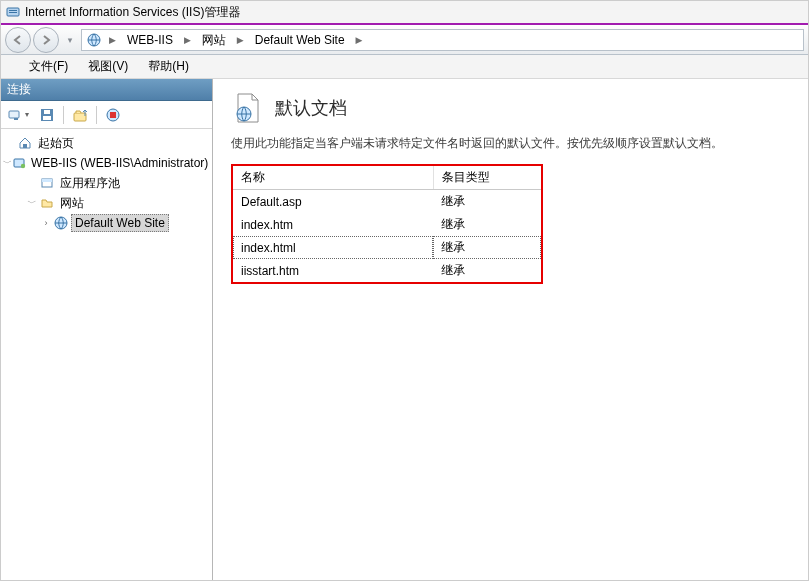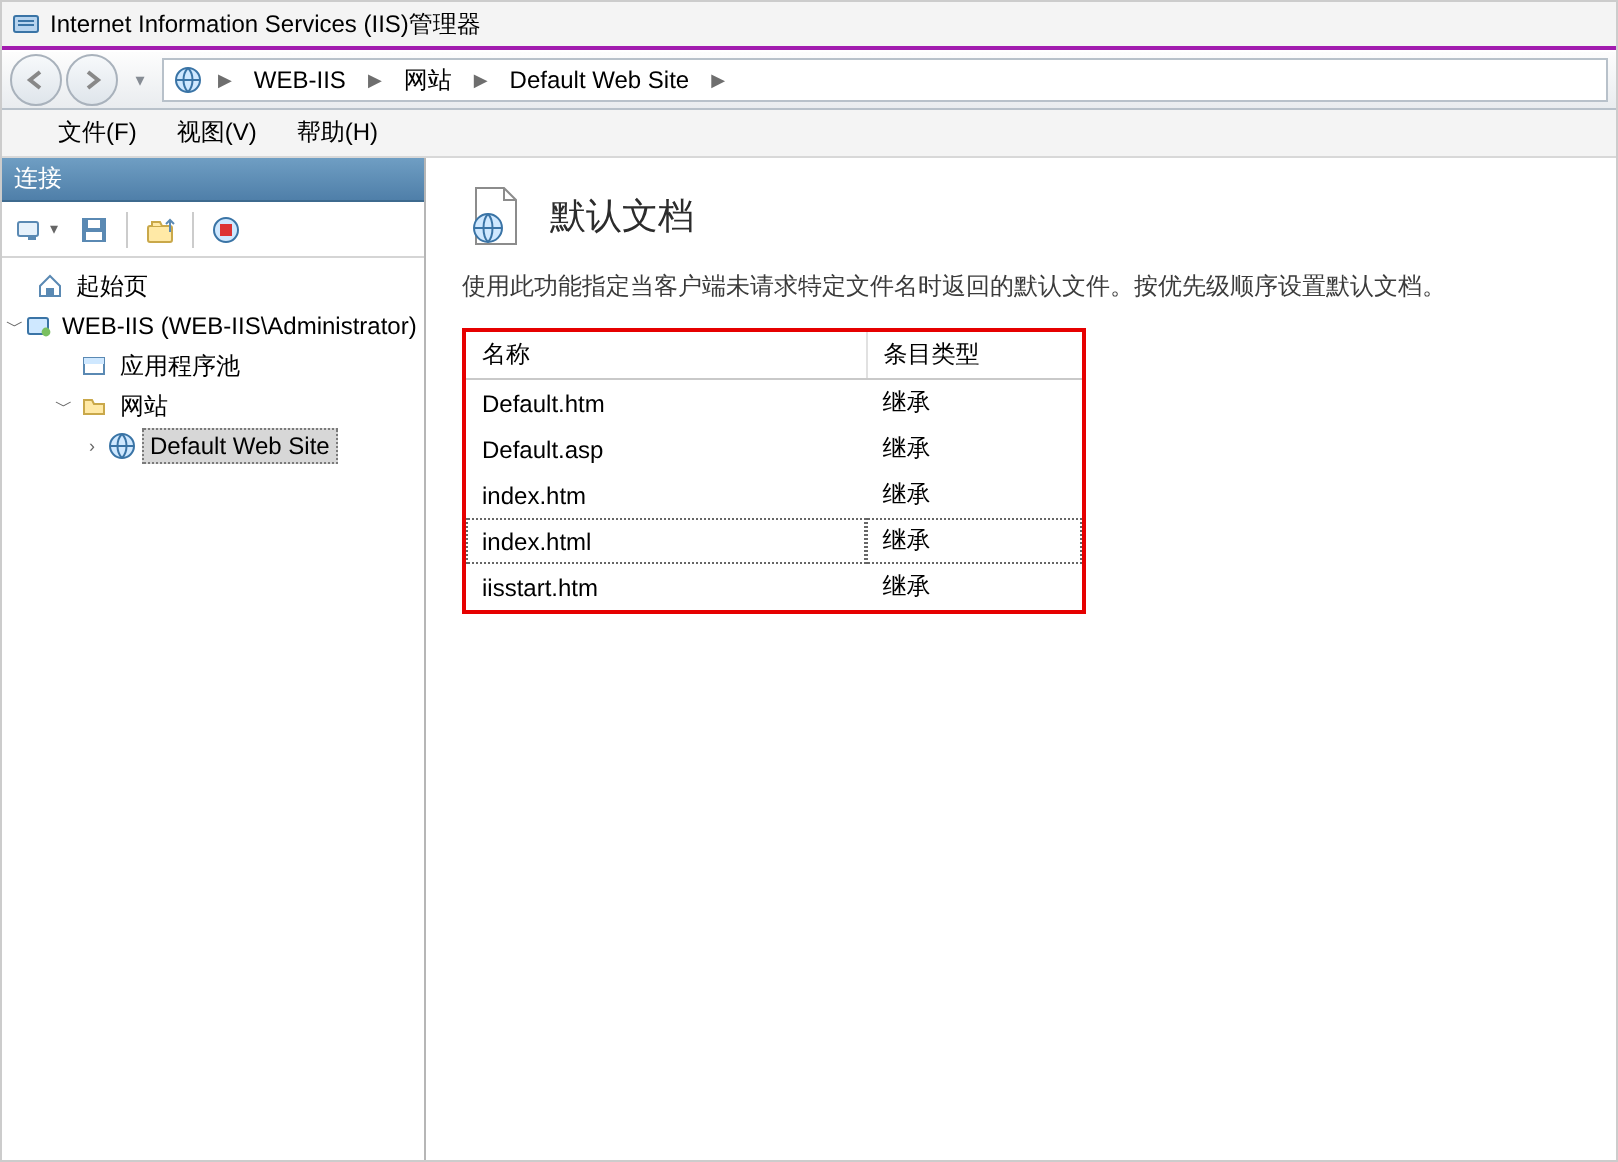--- a/index.html
+++ b/index.html
@@ -219,24 +219,20 @@
     <div class="tablewrap">
       <table>
         <thead>
           <tr>
             <th style="width:65%">名称</th>
             <th>条目类型</th>
           </tr>
         </thead>
         <tbody id="rows">
             <tr>
-              <td>Default.htm</td>
-              <td>继承</td>
-            </tr>
-            <tr>
               <td>Default.asp</td>
               <td>继承</td>
             </tr>
             <tr>
               <td>index.htm</td>
               <td>继承</td>
             </tr>
             <tr class="sel">
               <td>index.html</td>
               <td>继承</td>

